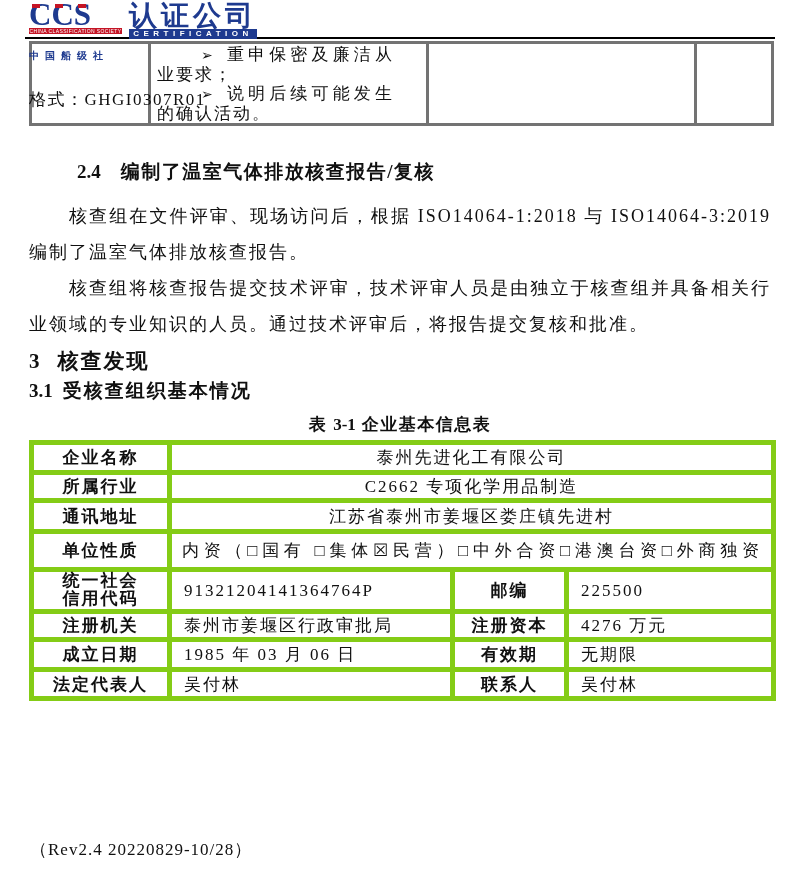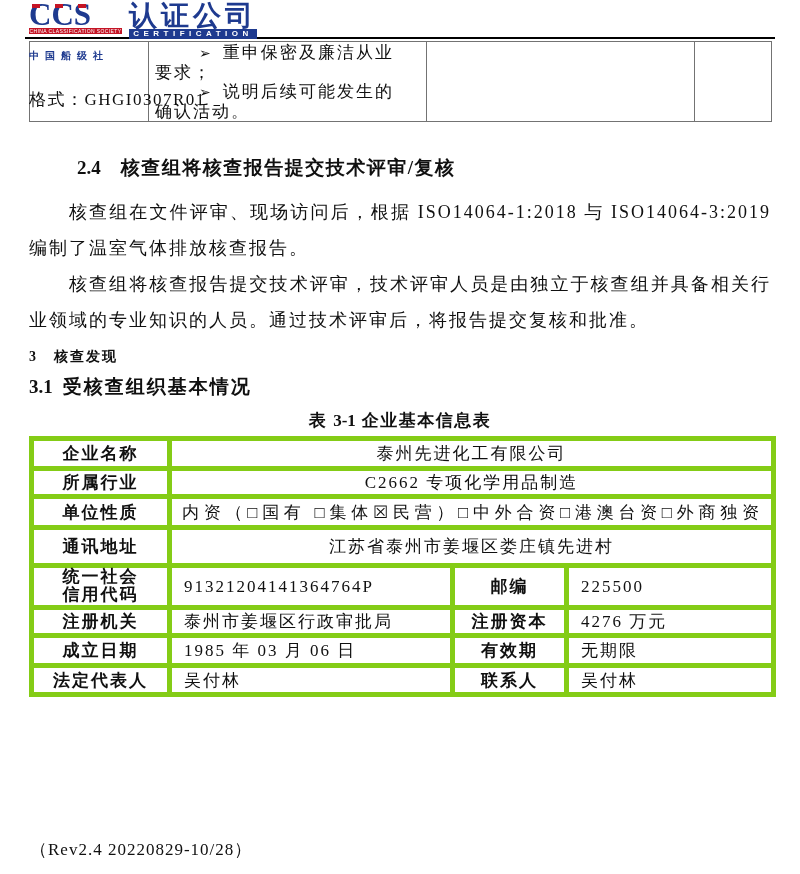--- a/index.html
+++ b/index.html
@@ -18,32 +18,32 @@
   .ccs-cn { margin-top:18px; color:#1e3a8f; font-size:10px; font-weight:bold; letter-spacing:6px; line-height:8px; white-space:nowrap; }
   .cert-block { padding-top:2px; }
   .cert-cn { color:#1e3a8f; font-size:28px; font-weight:bold; letter-spacing:4px; line-height:22px; white-space:nowrap; }
   .cert-bar { margin-top:2px; background:#1e3a8f; color:#fff; font-family:"Liberation Sans",sans-serif; font-size:8px; font-weight:bold; letter-spacing:4.5px; text-align:center; height:10px; line-height:10px; white-space:nowrap; overflow:hidden; }
   .format-code { font-size:17px; letter-spacing:1.5px; padding-bottom:1px; white-space:nowrap;margin-top:28px; }
   .header-rule { height:2px; background:#000; margin:1px -4px 0 -4px; }
 
   
   table { border-collapse:collapse; table-layout:fixed; width:742px; }
   .top-table { margin-top:2px; }
-  .top-table td { border:1px solid #737373; vertical-align:top; }
+  .top-table td { border:3px solid #737373; vertical-align:top; }
   .top-table tr { height:77px; }
   .bullet-cell { padding:1px 32px 0 6px; font-size:17px; line-height:19px; text-align:justify; }
   p.bullet { text-indent:44px; letter-spacing:2px; margin:0; }
   p.bullet .marker { font-family:"DejaVu Sans",sans-serif; font-size:14px; margin-right:10px; }
 
   
   .h24 { margin-top:34px; padding-left:48px; font-size:19px; font-weight:bold; letter-spacing:1.5px; line-height:24px; }
   .h24 .hnum { margin-right:20px; letter-spacing:0; }
   .body-p { margin-top:14px; font-size:18px; line-height:36px; letter-spacing:2px; text-align:justify; text-indent:40px; }
   .body-p2 { margin-top:0; }
-  .h3 { margin-top:6px; font-size:14px; font-weight:bold; line-height:26px; letter-spacing:2px; }
+  .h3 { margin-top:6px; font-size:21px; font-weight:bold; line-height:26px; letter-spacing:2px; }
   .h3 .hnum { margin-right:18px; letter-spacing:0; }
   .h31 { margin-top:4px; font-size:19px; font-weight:bold; line-height:26px; letter-spacing:2px; }
   .h31 .hnum { margin-right:10px; letter-spacing:0; }
   .tbl-caption { margin-top:10px; text-align:center; font-size:17px; font-weight:bold; letter-spacing:1.5px; line-height:22px; }
   .tbl-caption .cnum { margin:0 6px; letter-spacing:0; }
 
   
   .info-table { margin-top:4px; }
   .info-table td { border:5px solid #84cc16; vertical-align:middle; font-size:17px; letter-spacing:2px; }
   .info-table tr:nth-child(1){height:30px;} .info-table tr:nth-child(2){height:15px;}
@@ -98,21 +98,21 @@
       <td class="bullet-cell">
         <p class="bullet"><span class="marker">➢</span><span>重申保密及廉洁从业要求；</span></p>
         <p class="bullet"><span class="marker">➢</span><span>说明后续可能发生的确认活动。</span></p>
       </td>
       <td></td>
       <td></td>
     </tr>
   </tbody>
     </table>
 
-  <div class="h24"><span class="hnum">2.4</span><span>核查组将核查报告提交技术评审/复核</span></div>
+  <div class="h24"><span class="hnum">2.4</span><span>编制了温室气体排放核查报告/复核</span></div>
 
   <p class="body-p">核查组在文件评审、现场访问后，根据 ISO14064-1:2018 与 ISO14064-3:2019 编制了温室气体排放核查报告。</p>
   <p class="body-p body-p2">核查组将核查报告提交技术评审，技术评审人员是由独立于核查组并具备相关行业领域的专业知识的人员。通过技术评审后，将报告提交复核和批准。</p>
 
   <div class="h3"><span class="hnum">3</span><span>核查发现</span></div>
   <div class="h31"><span class="hnum">3.1</span><span>受核查组织基本情况</span></div>
 
   <div class="tbl-caption"><span>表</span><span class="cnum">3-1</span><span>企业基本信息表</span></div>
 
   <table class="info-table">
@@ -125,26 +125,26 @@
     <tbody>
         <tr>
       <td class="lbl">企业名称</td>
       <td class="val-c" colspan="3">泰州先进化工有限公司</td>
     </tr>
     <tr>
       <td class="lbl">所属行业</td>
       <td class="val-c" colspan="3">C2662 专项化学用品制造</td>
     </tr>
     <tr>
+      <td class="lbl">通讯地址</td>
+      <td class="val-c" colspan="3">江苏省泰州市姜堰区娄庄镇先进村</td>
+    </tr>
+    <tr>
       <td class="lbl">单位性质</td>
       <td class="nature" colspan="3">内资（□国有 □集体☒民营）□中外合资□港澳台资□外商独资</td>
-    </tr>
-    <tr>
-      <td class="lbl">通讯地址</td>
-      <td class="val-c" colspan="3">江苏省泰州市姜堰区娄庄镇先进村</td>
     </tr>
     <tr>
       <td class="lbl"><span class="wrap4">统一社会信用代码</span></td>
       <td class="val-l uscc">91321204141364764P</td>
       <td class="lbl2">邮编</td>
       <td class="val-l">225500</td>
     </tr>
     <tr>
       <td class="lbl">注册机关</td>
       <td class="val-l">泰州市姜堰区行政审批局</td>

